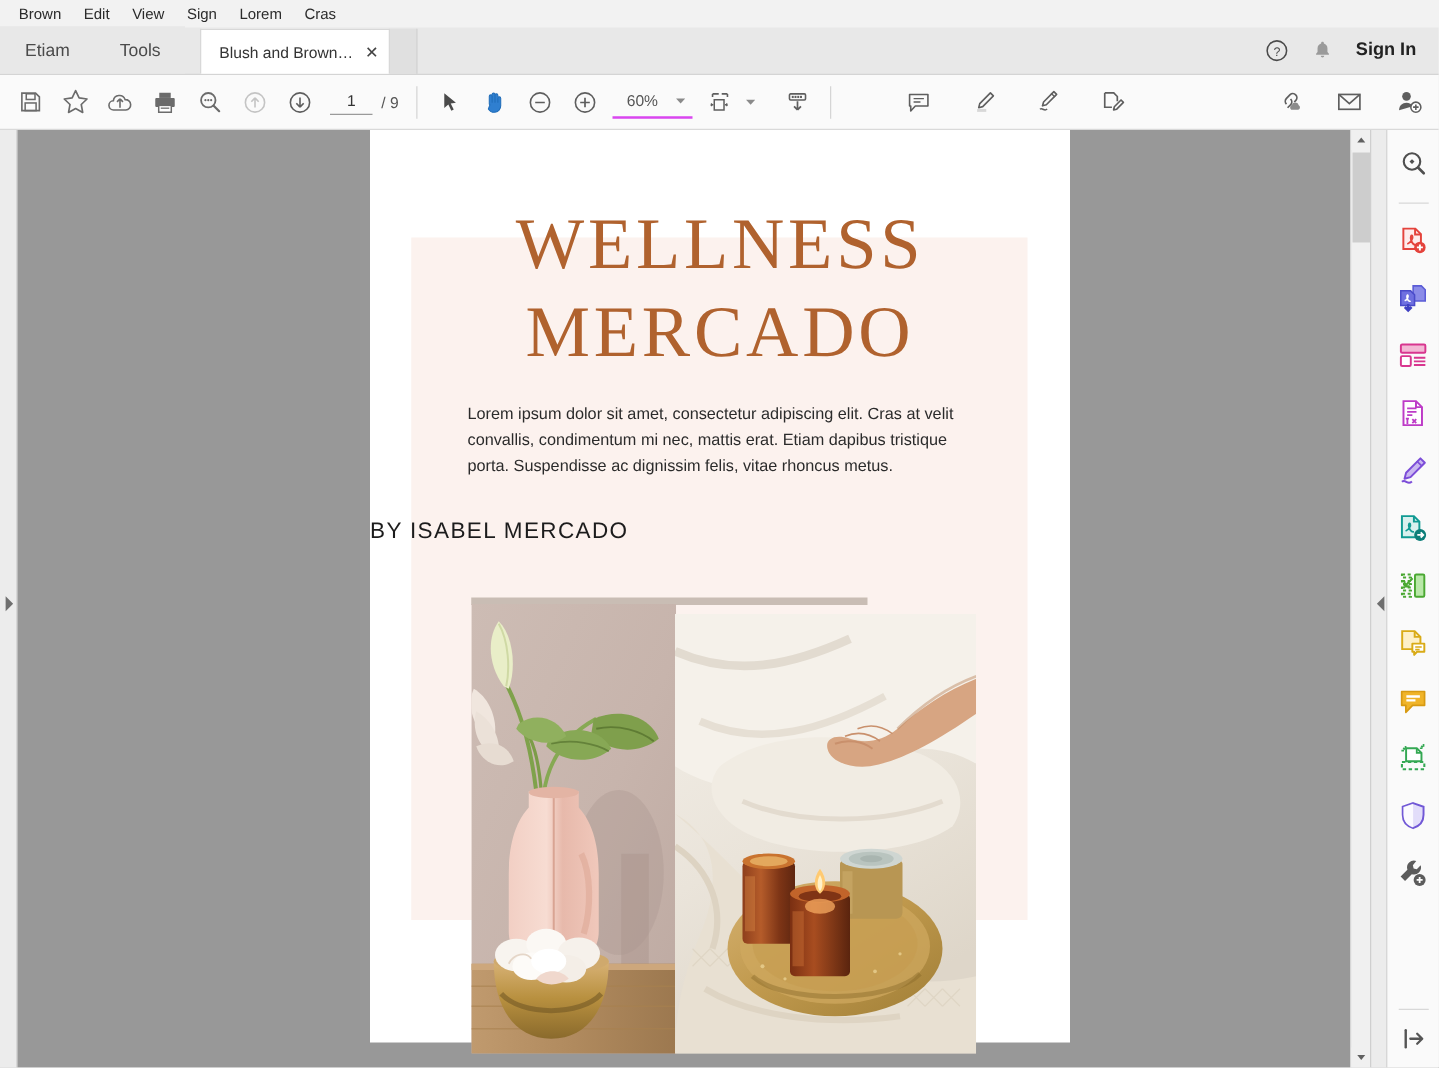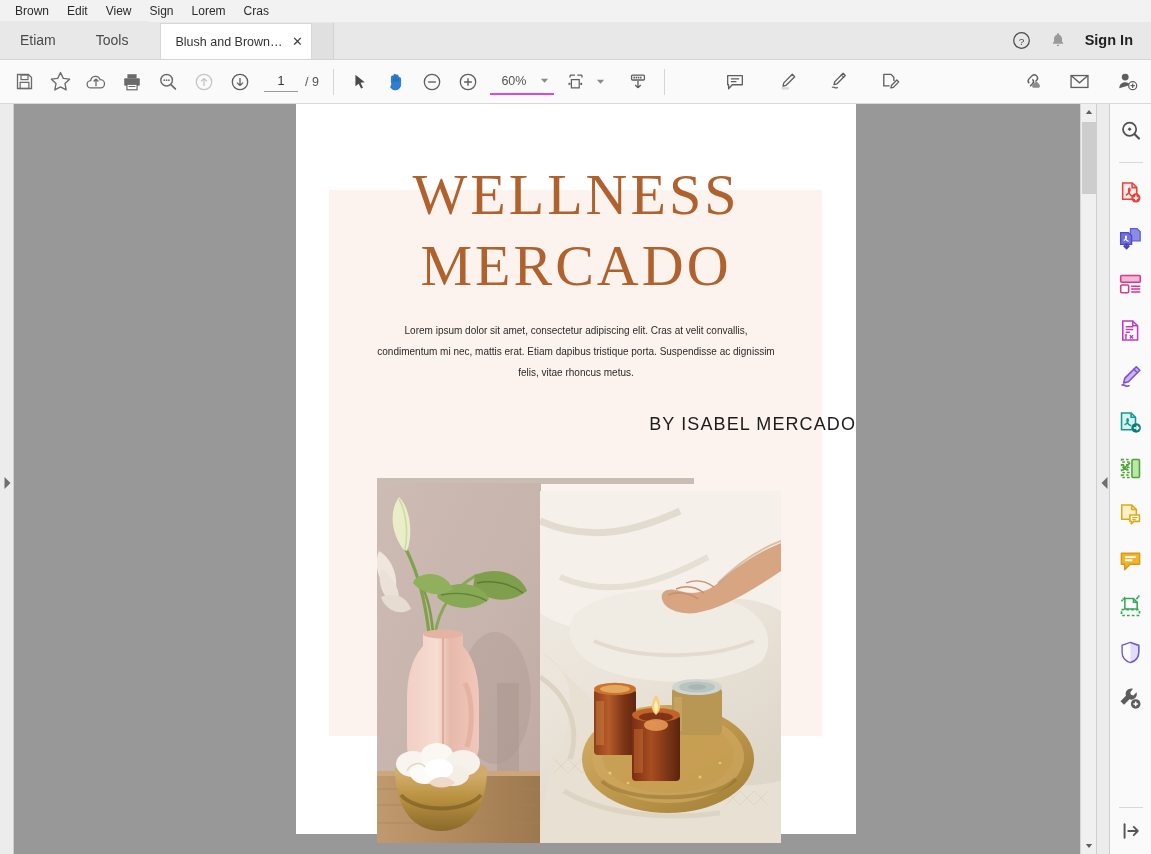--- a/index.html
+++ b/index.html
@@ -105,25 +105,25 @@
   .blushbox {
     position: absolute; left: 33px; top: 86px; width: 493px; height: 546px;
     background: #fcf2ee;
   }
   .doctitle {
     position: absolute; left: 0; right: 0; top: 55px; text-align: center;
     font-family: "Liberation Serif", serif; color: #b0622e; font-weight: 400;
     font-size: 58px; line-height: 71px; letter-spacing: 3px;
   }
   .docpara {
-    position: absolute; left: 78px; right: 78px; top: 216px; text-align: center;
-    font-size: 10px; line-height: 21px; color: #2b2b2b; font-weight: 500;
+    position: absolute; left: 78px; right: 78px; top: 216px; text-align: left;
+    font-size: 13px; line-height: 21px; color: #2b2b2b; font-weight: 500;
   }
   .docauthor {
-    position: absolute; left: 0; right: 0; top: 310px; text-align: right;
+    position: absolute; left: 0; right: 0; top: 310px; text-align: left;
     font-size: 18px; color: #1c1c1c; letter-spacing: 1.1px;
   }
 
   .photos { position: absolute; left: 0; top: 362px; width: 560px; height: 380px; }
   .photoA {
     position: absolute; left: 81px; top: 17px; width: 164px; height: 360px;
     overflow: hidden;
   }
   .photoB {
     position: absolute; left: 244px; top: 25px; width: 241px; height: 352px;

